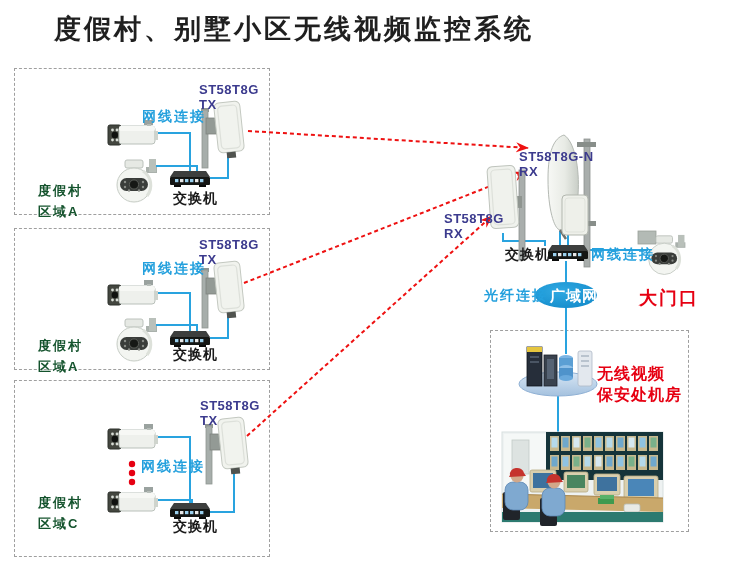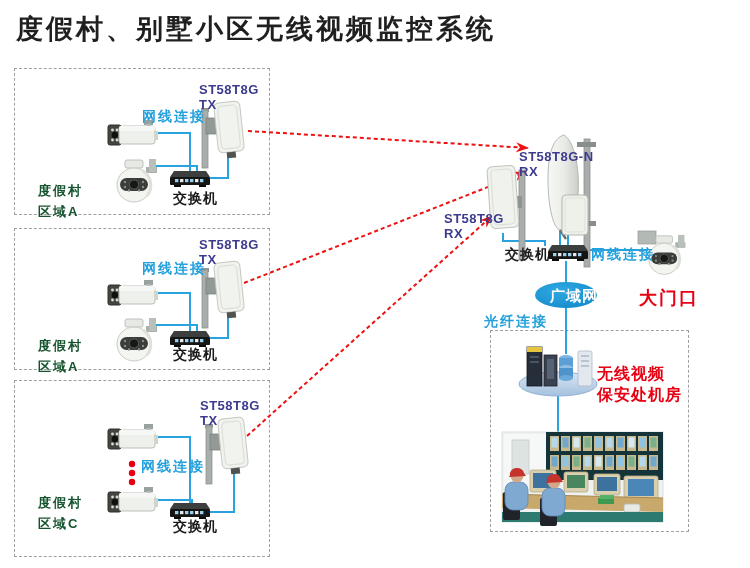--- a/index.html
+++ b/index.html
@@ -1,21 +1,21 @@
 <!DOCTYPE html>
 <html><head>
 <meta charset="utf-8">
 <style>
   html,body{margin:0;padding:0;background:#ffffff;}
   #stage{
     position:relative;width:750px;height:568px;background:#ffffff;overflow:hidden;
     font-family:"Liberation Sans","DejaVu Sans",sans-serif;
   }
   .lbl{position:absolute;white-space:nowrap;line-height:1.15;}
-  .title{font-size:27px;font-weight:bold;color:#1f1f1f;letter-spacing:3px;}
+  .title{font-size:27px;font-weight:bold;color:#1f1f1f;letter-spacing:3px;margin-left:38px;}
   .red17{font-size:13px;font-weight:bold;color:#14532d;line-height:21px;letter-spacing:2px;margin-top:37px;}
   .red20{font-size:20px;font-weight:bold;color:#e60012;letter-spacing:1px;}
   .red18{font-size:18px;font-weight:bold;color:#e60012;letter-spacing:2px;}
   .red16{font-size:16px;font-weight:bold;color:#e60012;line-height:21px;letter-spacing:1px;}
   .blue14{font-size:14px;font-weight:bold;color:#24a0dd;letter-spacing:2px;}
   .navy13{font-size:13px;font-weight:bold;color:#3c3b8e;line-height:15px;letter-spacing:0.5px;}
   .black14{font-size:14px;font-weight:700;color:#1a1a1a;letter-spacing:1px;}
   .white15{font-size:15px;font-weight:bold;color:#ffffff;letter-spacing:1px;text-align:center;}
   .dashedbox{position:absolute;border:1.5px dashed #9f9f9f;background:transparent;}
   svg{position:absolute;left:0;top:0;}
@@ -344,21 +344,21 @@
     <div>RX</div>
   </div>
   <div class="lbl navy13" style="left:444px;top:211px;">
     <div>ST58T8G</div>
     <div>RX</div>
   </div>
   <div class="lbl black14" style="left:505px;top:246px;">交换机</div>
   <div class="lbl blue14" style="left:591px;top:246px;">网线连接</div>
   <div class="lbl red18" style="left:639px;top:288px;">大门口</div>
 
-  <div class="lbl blue14" style="left:484px;top:287px;margin-top:26px;">光纤连接</div>
+  <div class="lbl blue14" style="left:484px;top:287px;">光纤连接</div>
   <div class="lbl white15" style="left:536px;top:287px;width:76px;">广域网</div>
 
   <div class="lbl red16" style="left:597px;top:363px;">
     <div>无线视频</div>
     <div>保安处机房</div>
   </div>
 
 </div>
 
 </body></html>

